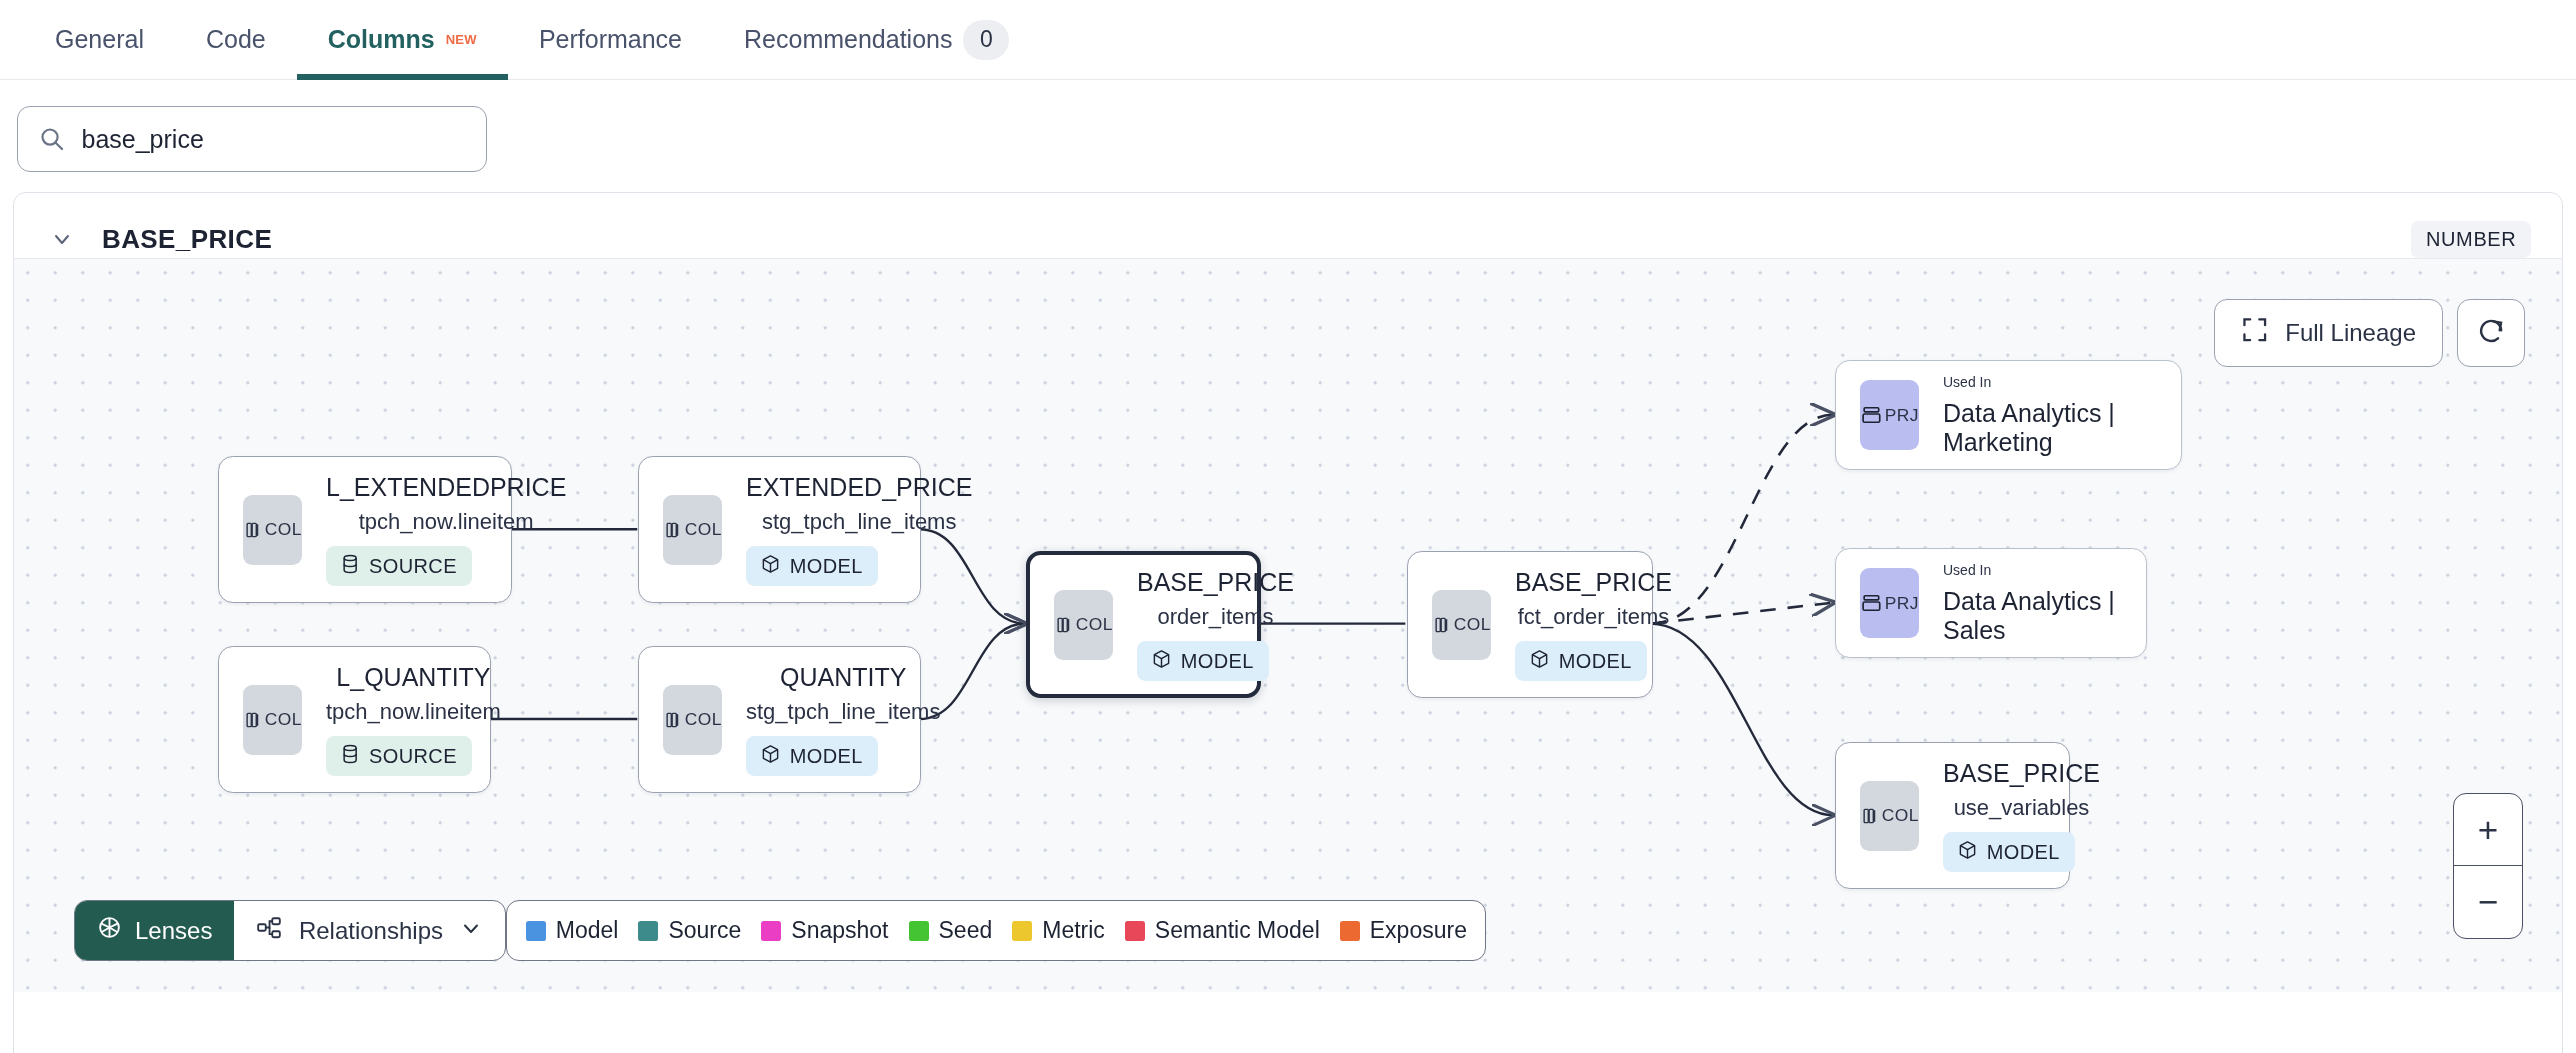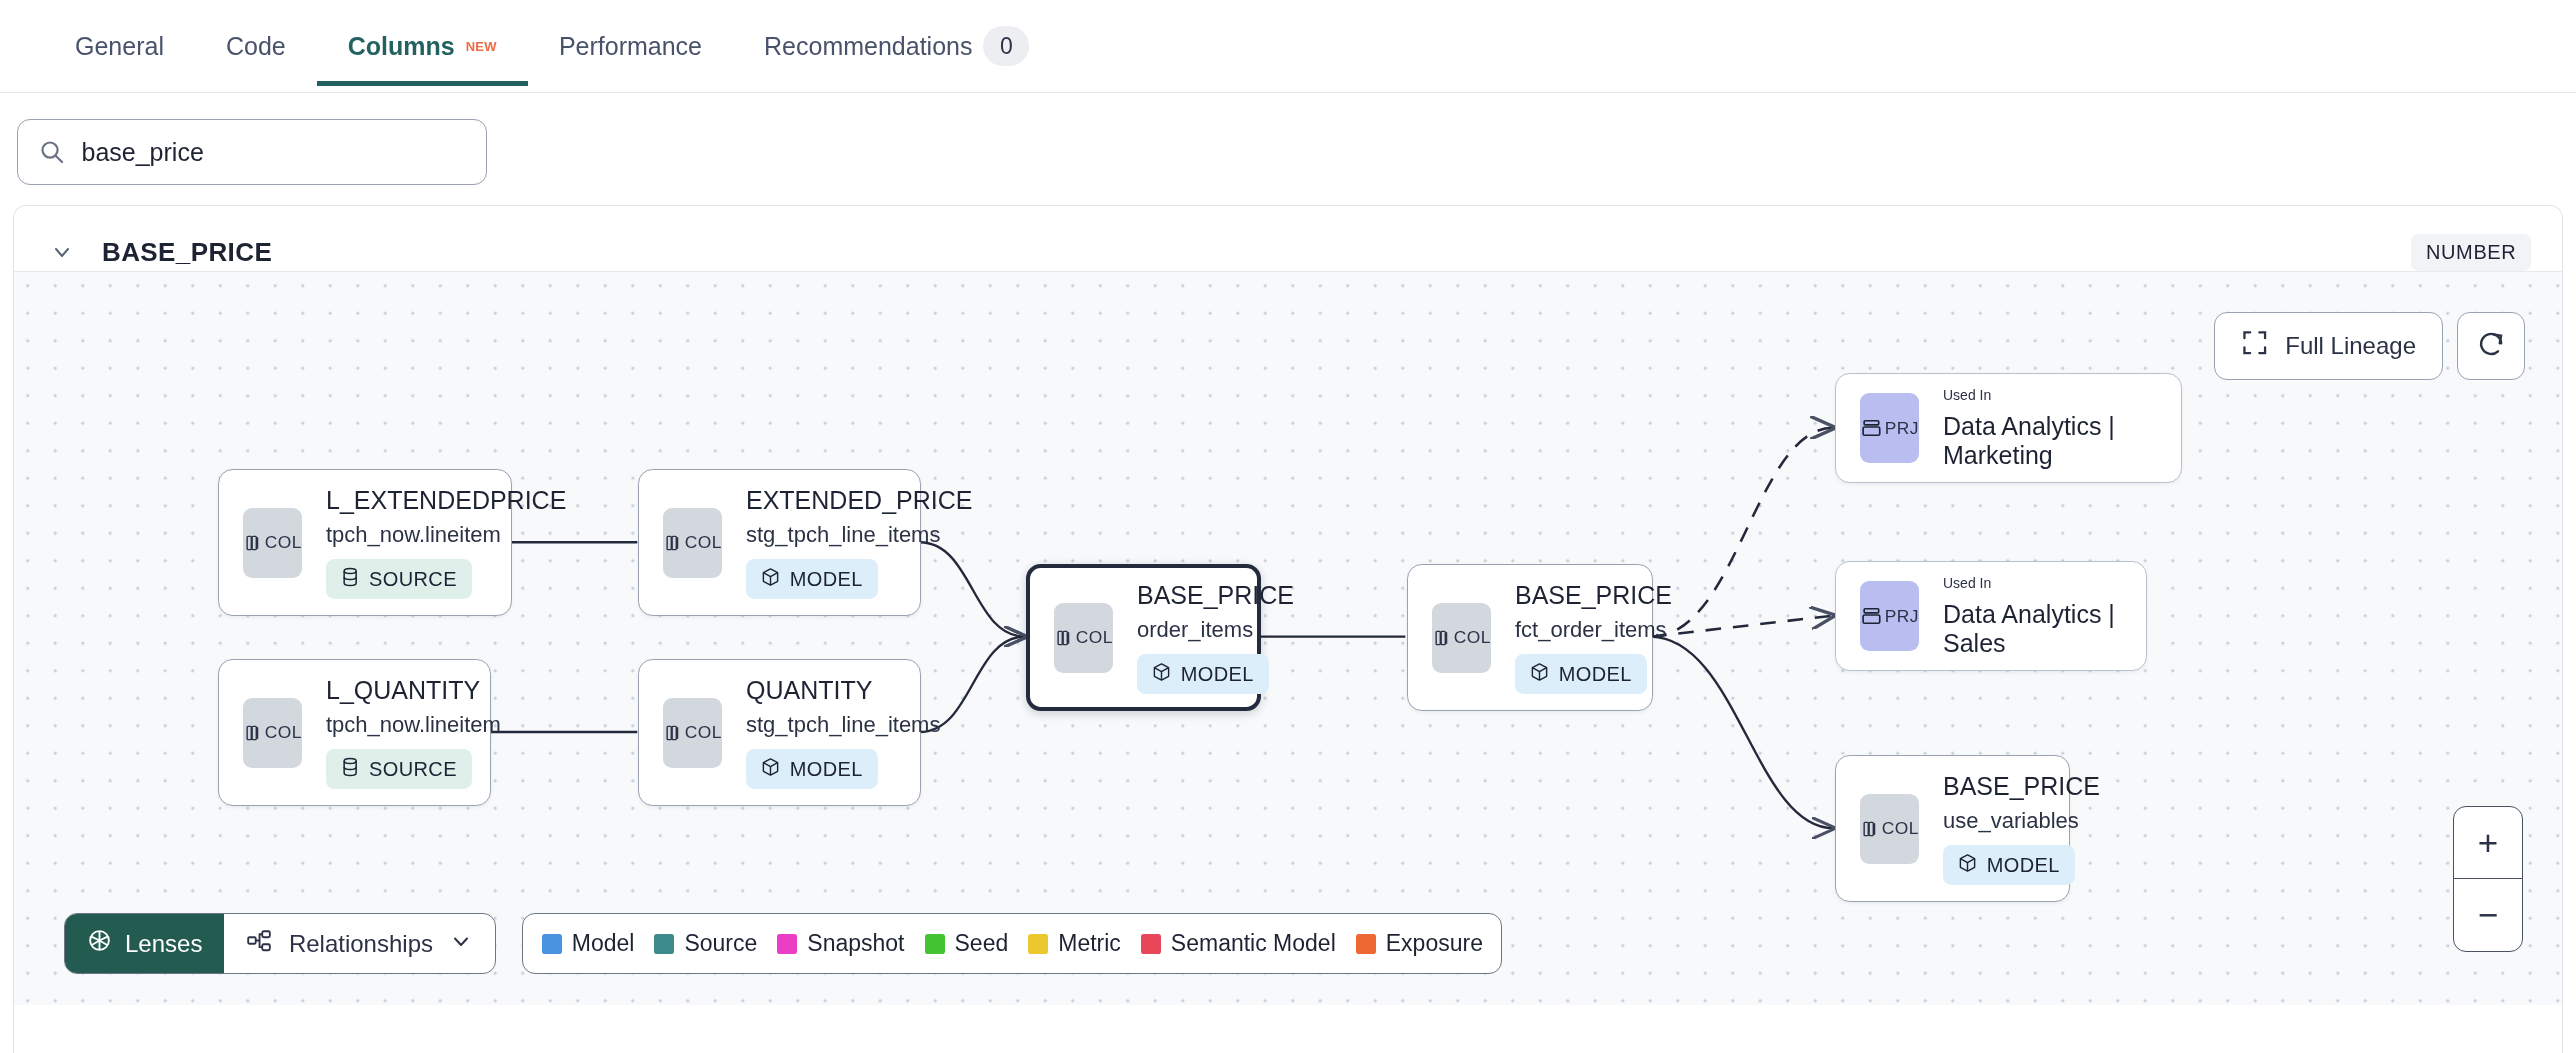--- a/index.html
+++ b/index.html
@@ -7,24 +7,24 @@
     width: 2576px; height: 1053px;
     background: #ffffff;
     font-family: "Liberation Sans", sans-serif;
     -webkit-font-smoothing: antialiased;
     overflow: hidden;
   }
 
   
   .tabbar {
     position: relative;
-    height: 93px;
-    display: flex;
-    align-items: center;
-    padding-left: 44px;
+    height: 80px;
+    display: flex;
+    align-items: center;
+    padding-left: 24px;
     border-bottom: 1.8px solid #e7e9ee;
     background: #fff;
   }
   .tab {
     position: relative;
     height: 77px;
     display: flex;
     align-items: center;
     gap: 11px;
     padding: 0 31px;
@@ -163,21 +163,21 @@
     background: #d3d7de;
     display: flex;
     flex-direction: row;
     align-items: center;
     justify-content: center;
     gap: 1.8px;
     color: #2b3245;
   }
   .kind.prj { background: #b9bdf0; }
   .kind .klabel { font-size: 17.4px; letter-spacing: 0.5px; }
-  .ntext { margin-left: 24px; display: flex; flex-direction: column; }
+  .ntext { margin-left: 24px; display: flex; flex-direction: column; align-items: center; }
   .ntitle { font-size: 25px; color: #1d2333; }
   .nsub { font-size: 22px; color: #2b3245; margin-top: 7.3px; }
   .ntag {
     margin-top: 11px;
     align-self: flex-start;
     display: flex;
     align-items: center;
     gap: 10px;
     font-size: 20px;
     padding: 7.3px 14.7px;
@@ -231,24 +231,23 @@
   .zoomctl div {
     height: 72px;
     display: flex; align-items: center; justify-content: center;
     font-size: 35px; color: #2b3245;
     cursor: pointer;
   }
   .zoomctl div:first-child { border-bottom: 1.8px solid #4a5164; }
 
   .bottombar {
     position: absolute;
-    left: 50px; bottom: 31px;
-    display: flex;
-    align-items: center;
-    gap: 26px;
+    left: 60px; bottom: 31px;
+    display: flex;
+    align-items: center;
   }
   .lensgroup {
     display: flex;
     border-radius: 13px;
     overflow: hidden;
     border: 1.8px solid #6f7686;
     background: #fff;
     height: 61px;
   }
   .lensbtn {

